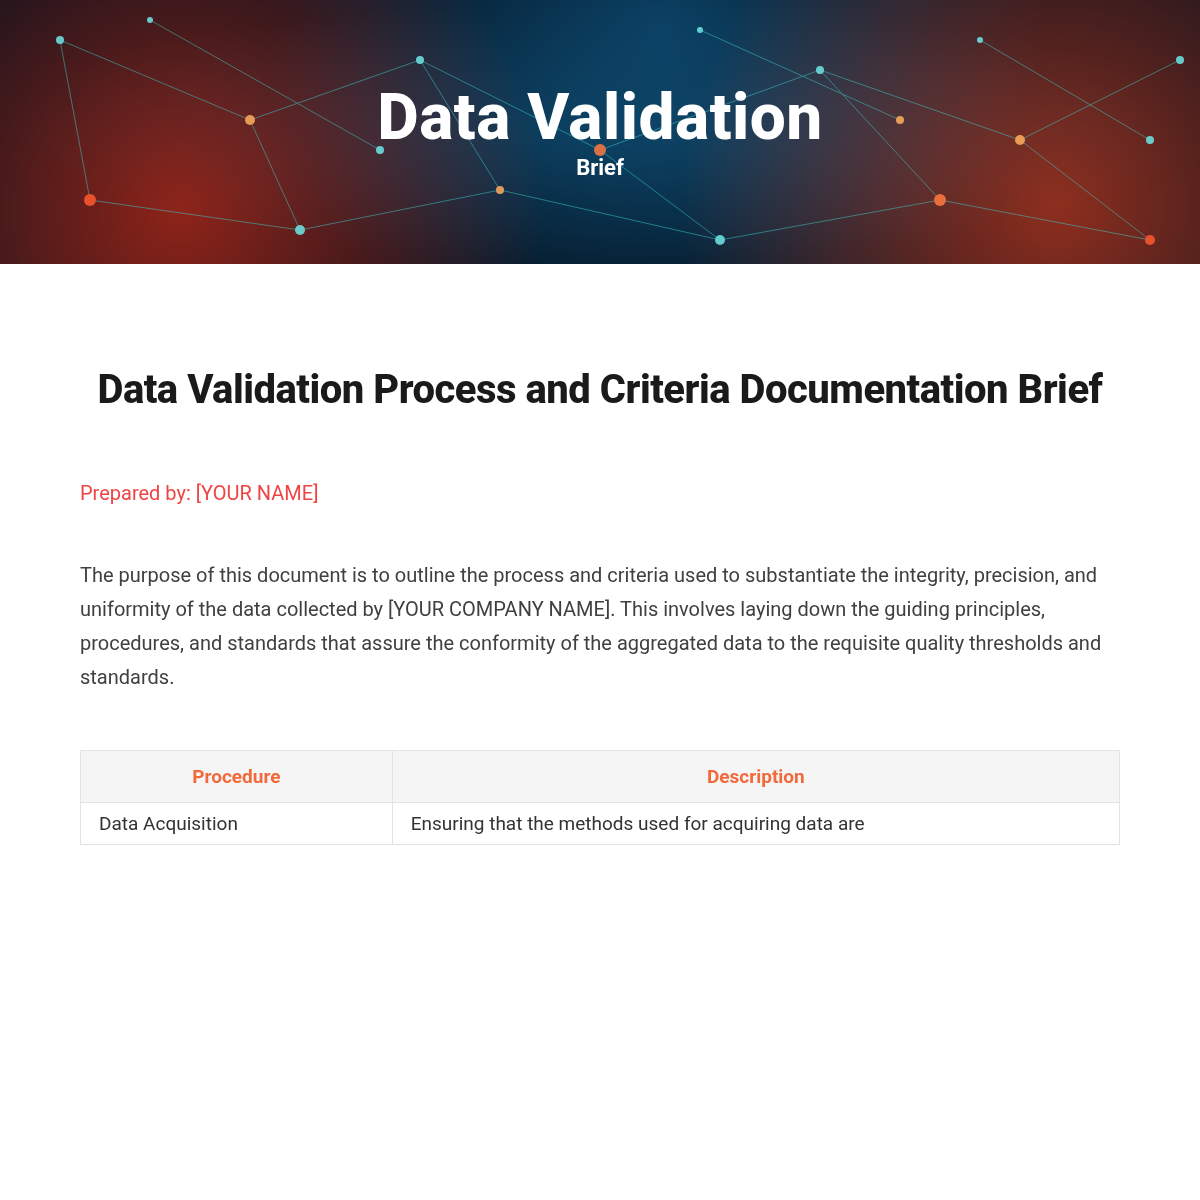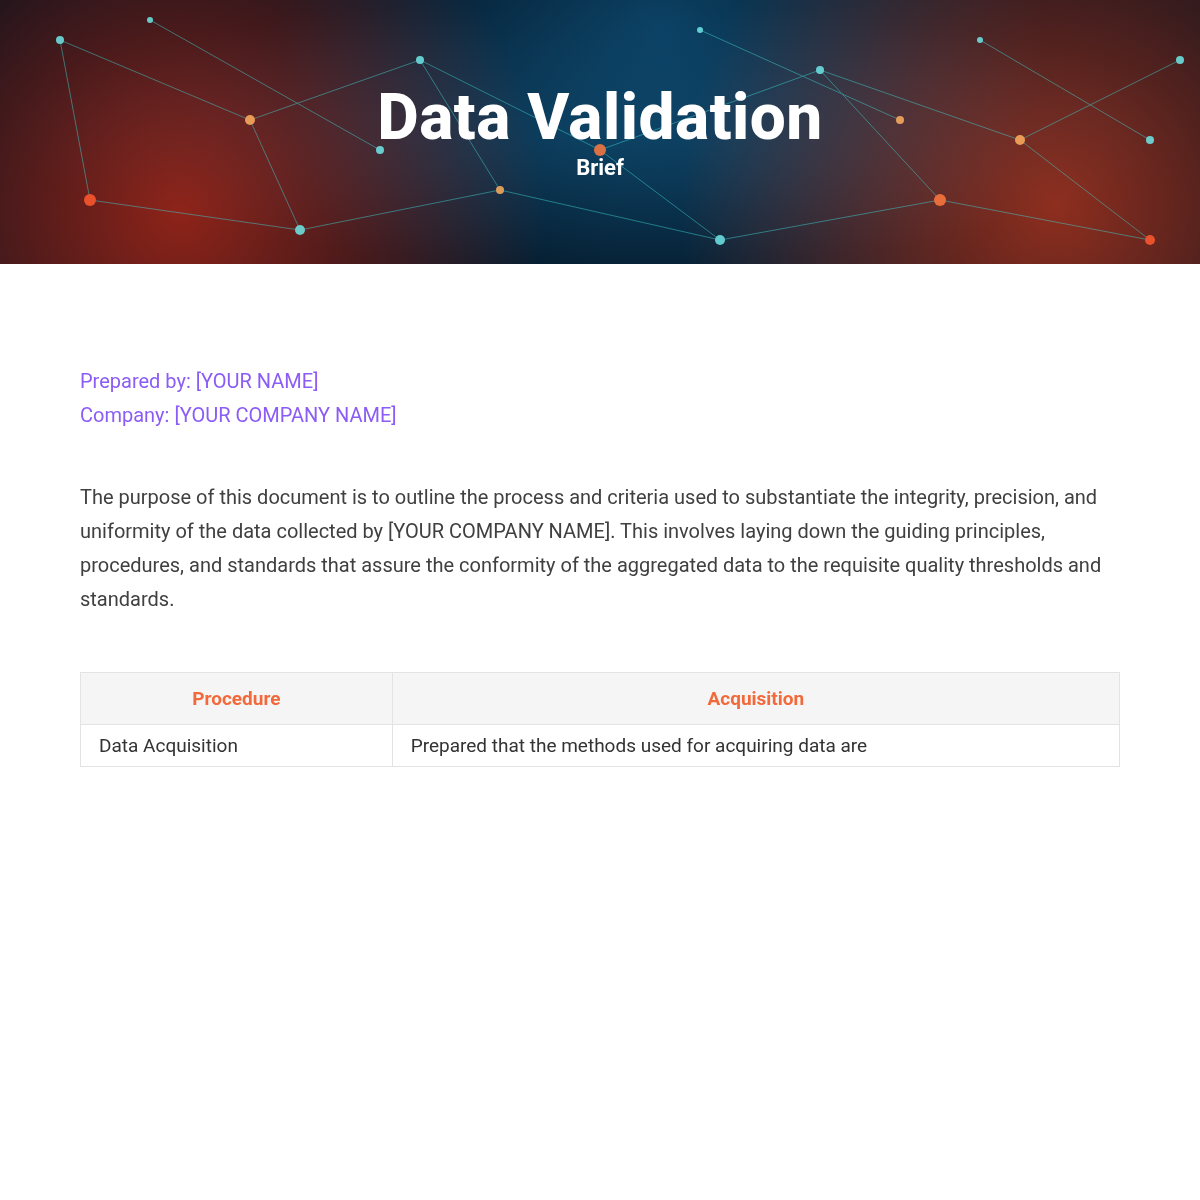--- a/index.html
+++ b/index.html
@@ -54,21 +54,21 @@
   .doc-title {
     font-size: 40px;
     font-weight: 800;
     text-align: center;
     line-height: 1.3;
     margin-bottom: 60px;
     letter-spacing: -0.5px;
   }
   .meta {
     font-size: 20px;
-    color: #8b5cf6;
+    color: #ef4444;
     line-height: 1.7;
     margin-bottom: 48px;
   }
   .h2 {
     font-size: 30px;
     font-weight: 800;
     margin-bottom: 18px;
     letter-spacing: -0.3px;
   }
   .para {
@@ -150,39 +150,37 @@
       <circle cx="900" cy="120" r="4" fill="#ffb060"></circle>
         <circle cx="980" cy="40" r="3" fill="#6fe8e8"></circle>
       <circle cx="1150" cy="140" r="4" fill="#6fe8e8"></circle>
     </g>
   </svg>
   <div class="hero-title">Data Validation</div>
   <div class="hero-sub">Brief</div>
 </div>
 
 <div class="content">
+  <h1 class="doc-title">Data Validation Process and Criteria Documentation Brief</h1>
 
   <div class="meta">
     <div>
       <span>Prepared by: </span><span>[YOUR NAME]</span>
-    </div>
-    <div>
-      <span>Company: </span><span>[YOUR COMPANY NAME]</span>
     </div>
   </div>
 
   <p class="para">The purpose of this document is to outline the process and criteria used to substantiate the integrity, precision, and uniformity of the data collected by [YOUR COMPANY NAME]. This involves laying down the guiding principles, procedures, and standards that assure the conformity of the aggregated data to the requisite quality thresholds and standards.</p>
 
   <table>
     <thead>
       <tr>
         <th>Procedure</th>
-        <th>Acquisition</th>
+        <th>Description</th>
       </tr>
     </thead>
     <tbody>
       <tr>
         <td>Data Acquisition</td>
-        <td>Prepared that the methods used for acquiring data are</td>
+        <td>Ensuring that the methods used for acquiring data are</td>
       </tr>
     </tbody>
   </table>
 </div>
 
 </body></html>

